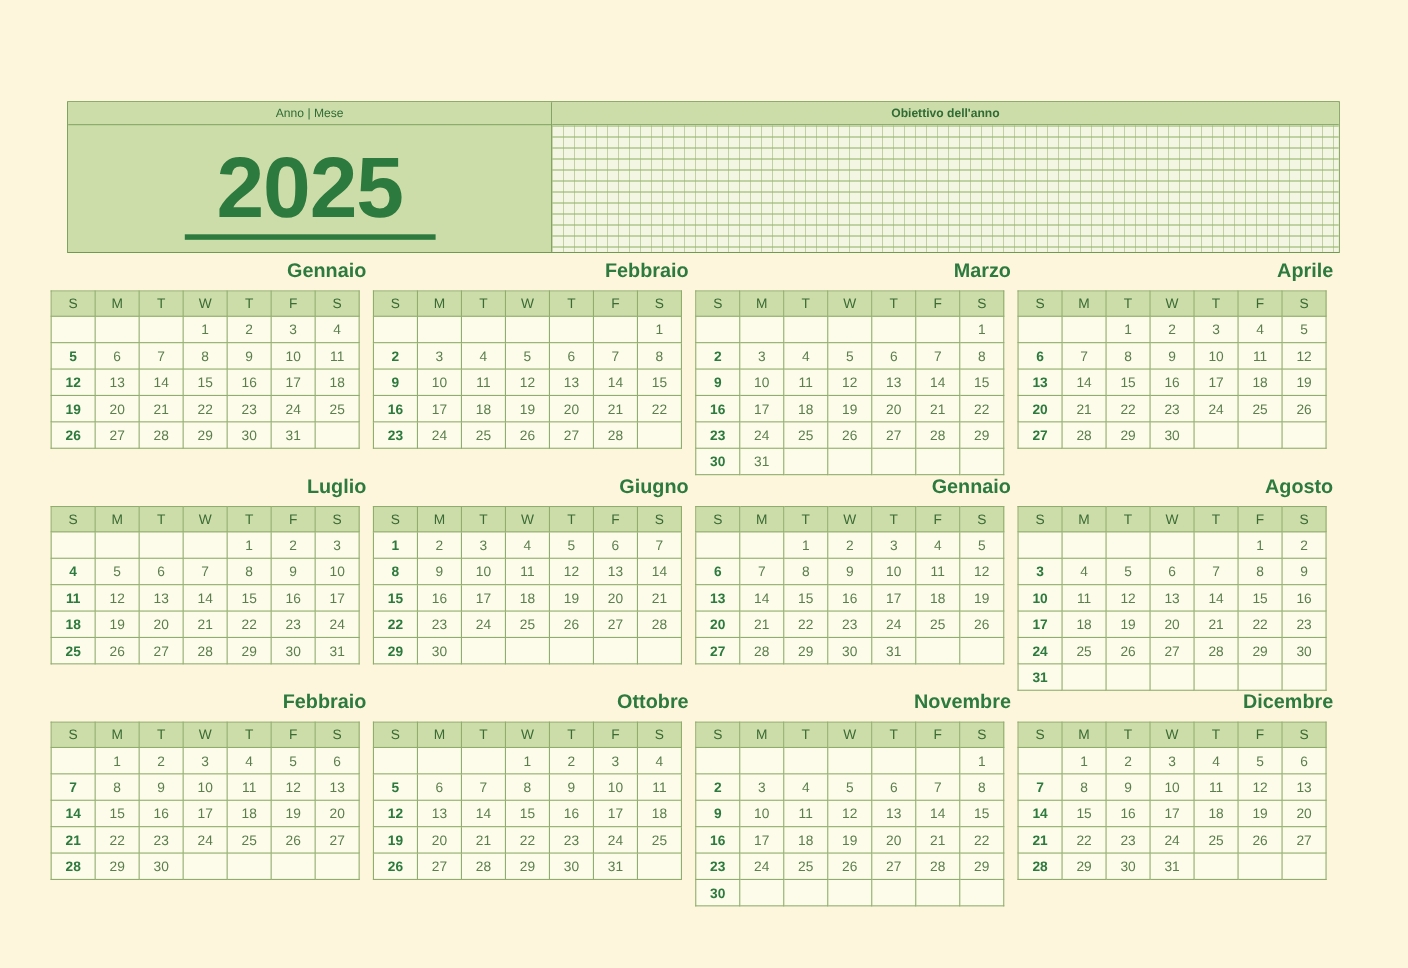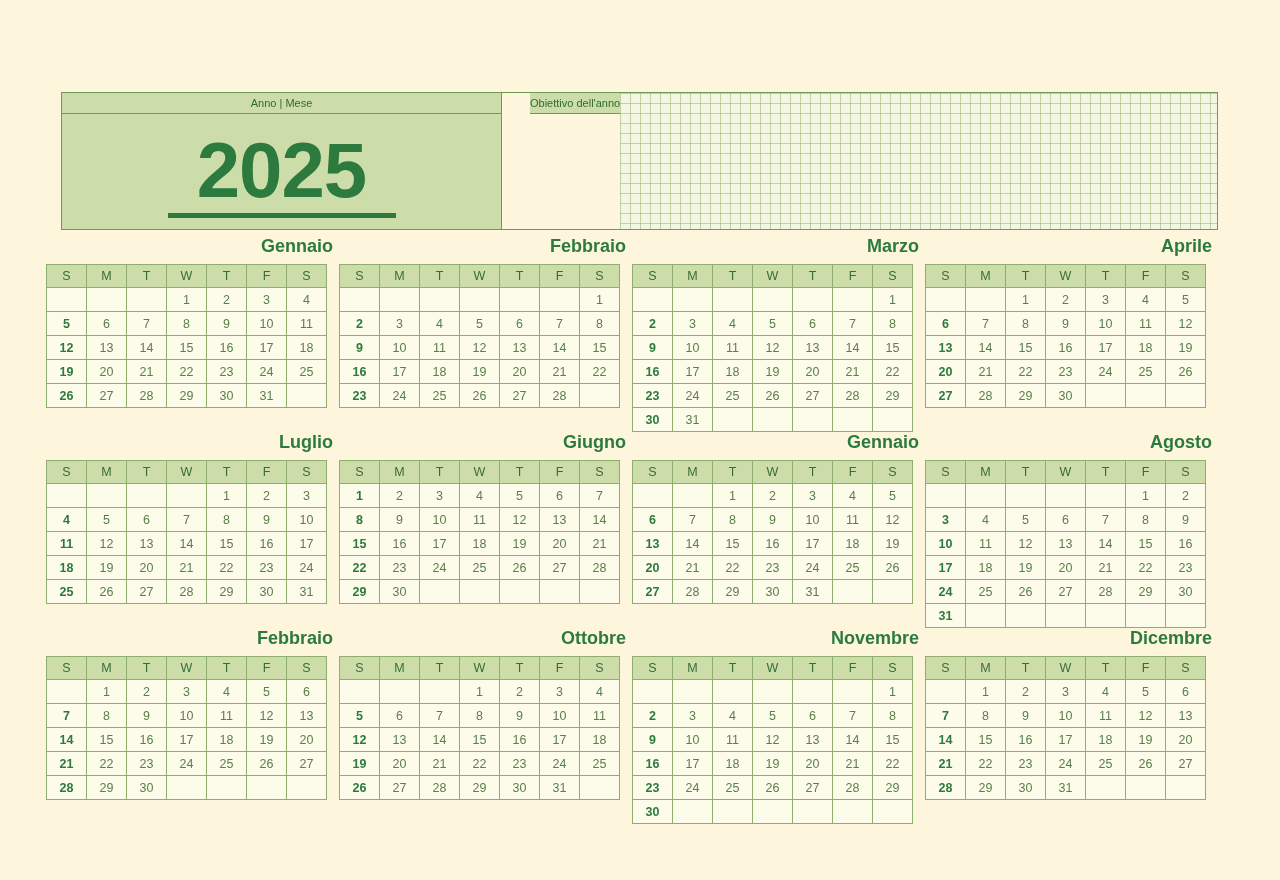--- a/index.html
+++ b/index.html
@@ -25,34 +25,34 @@
   
   .header {
     position: absolute;
     left: 61px;
     top: 92px;
     width: 1157px;
     height: 138px;
     display: flex;
     border: 1px solid #6f9a52;
     box-sizing: border-box;
-    gap: 28px;
   }
   .header-left {
     width: 440px;
     box-sizing: border-box;
     border-right: 1px solid #6f9a52;
     display: flex;
     flex-direction: column;
     background: #cdddaa;
   }
   .header-right {
     flex: 1;
     display: flex;
-    flex-direction: row;
+    flex-direction: column;
+    font-weight: bold;
   }
   .hdr-label {
     height: 21px;
     line-height: 21px;
     text-align: center;
     font-size: 11px;
     color: #2f6b33;
     background: #cdddaa;
     border-bottom: 1px solid #6f9a52;
     box-sizing: border-box;

